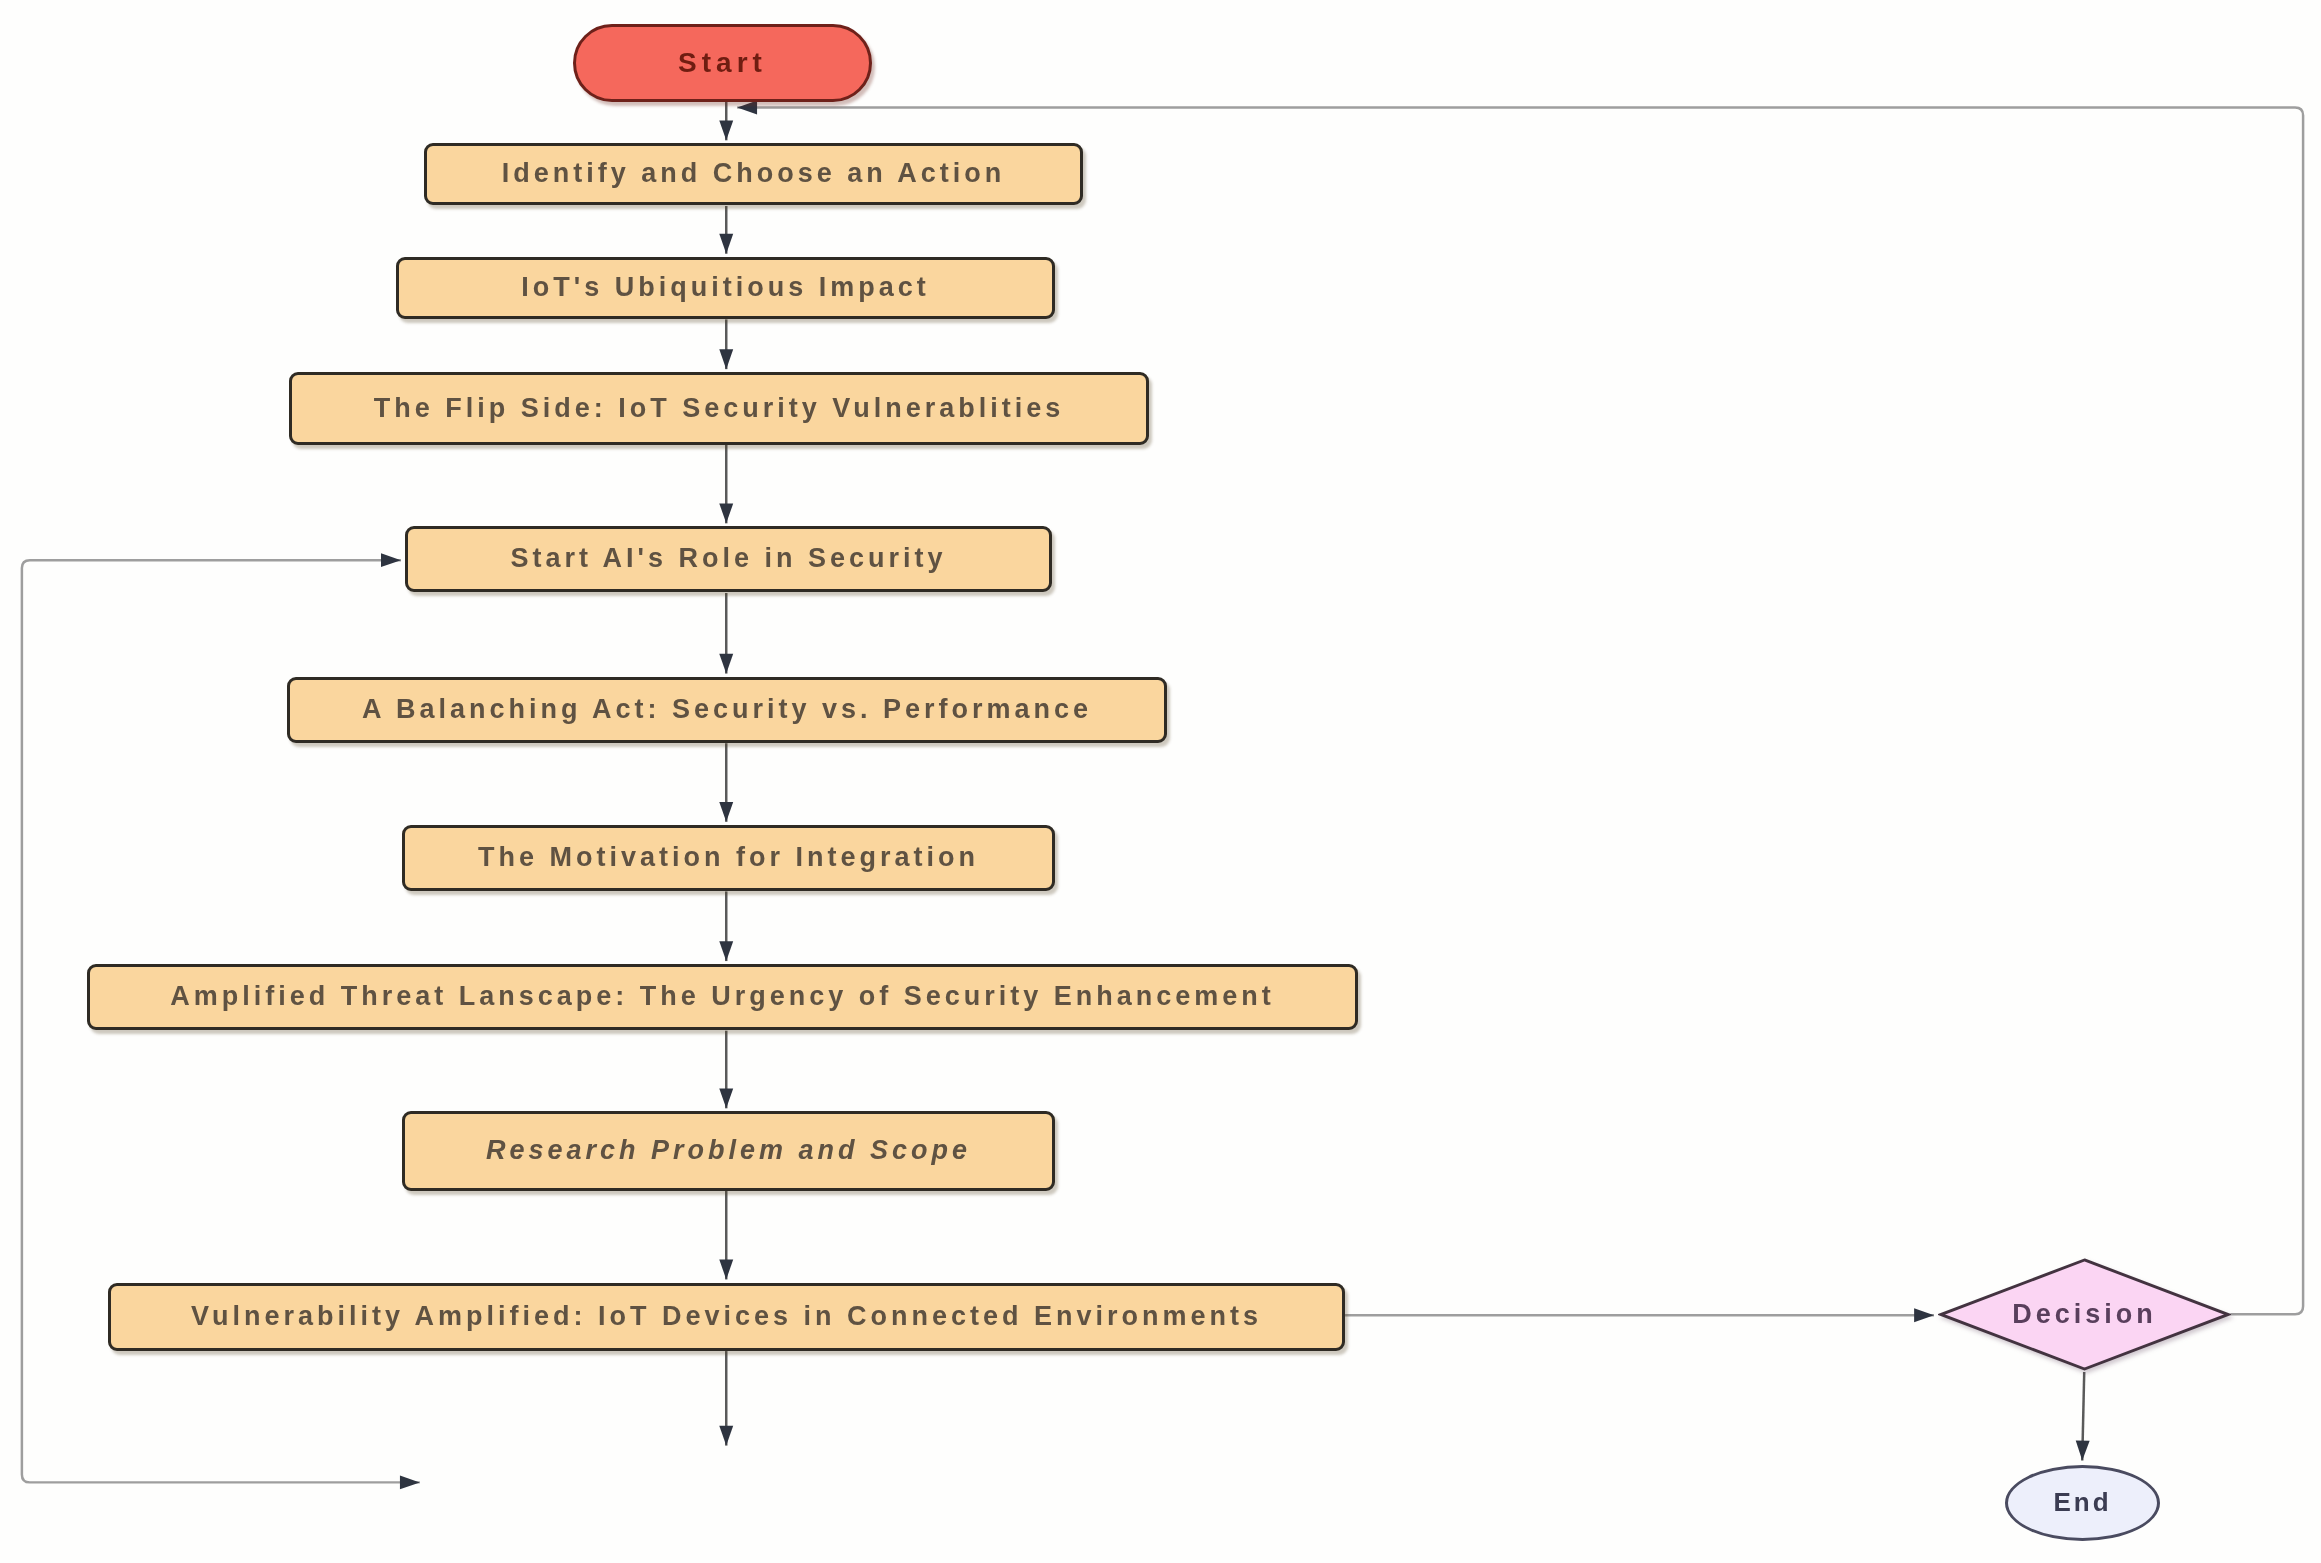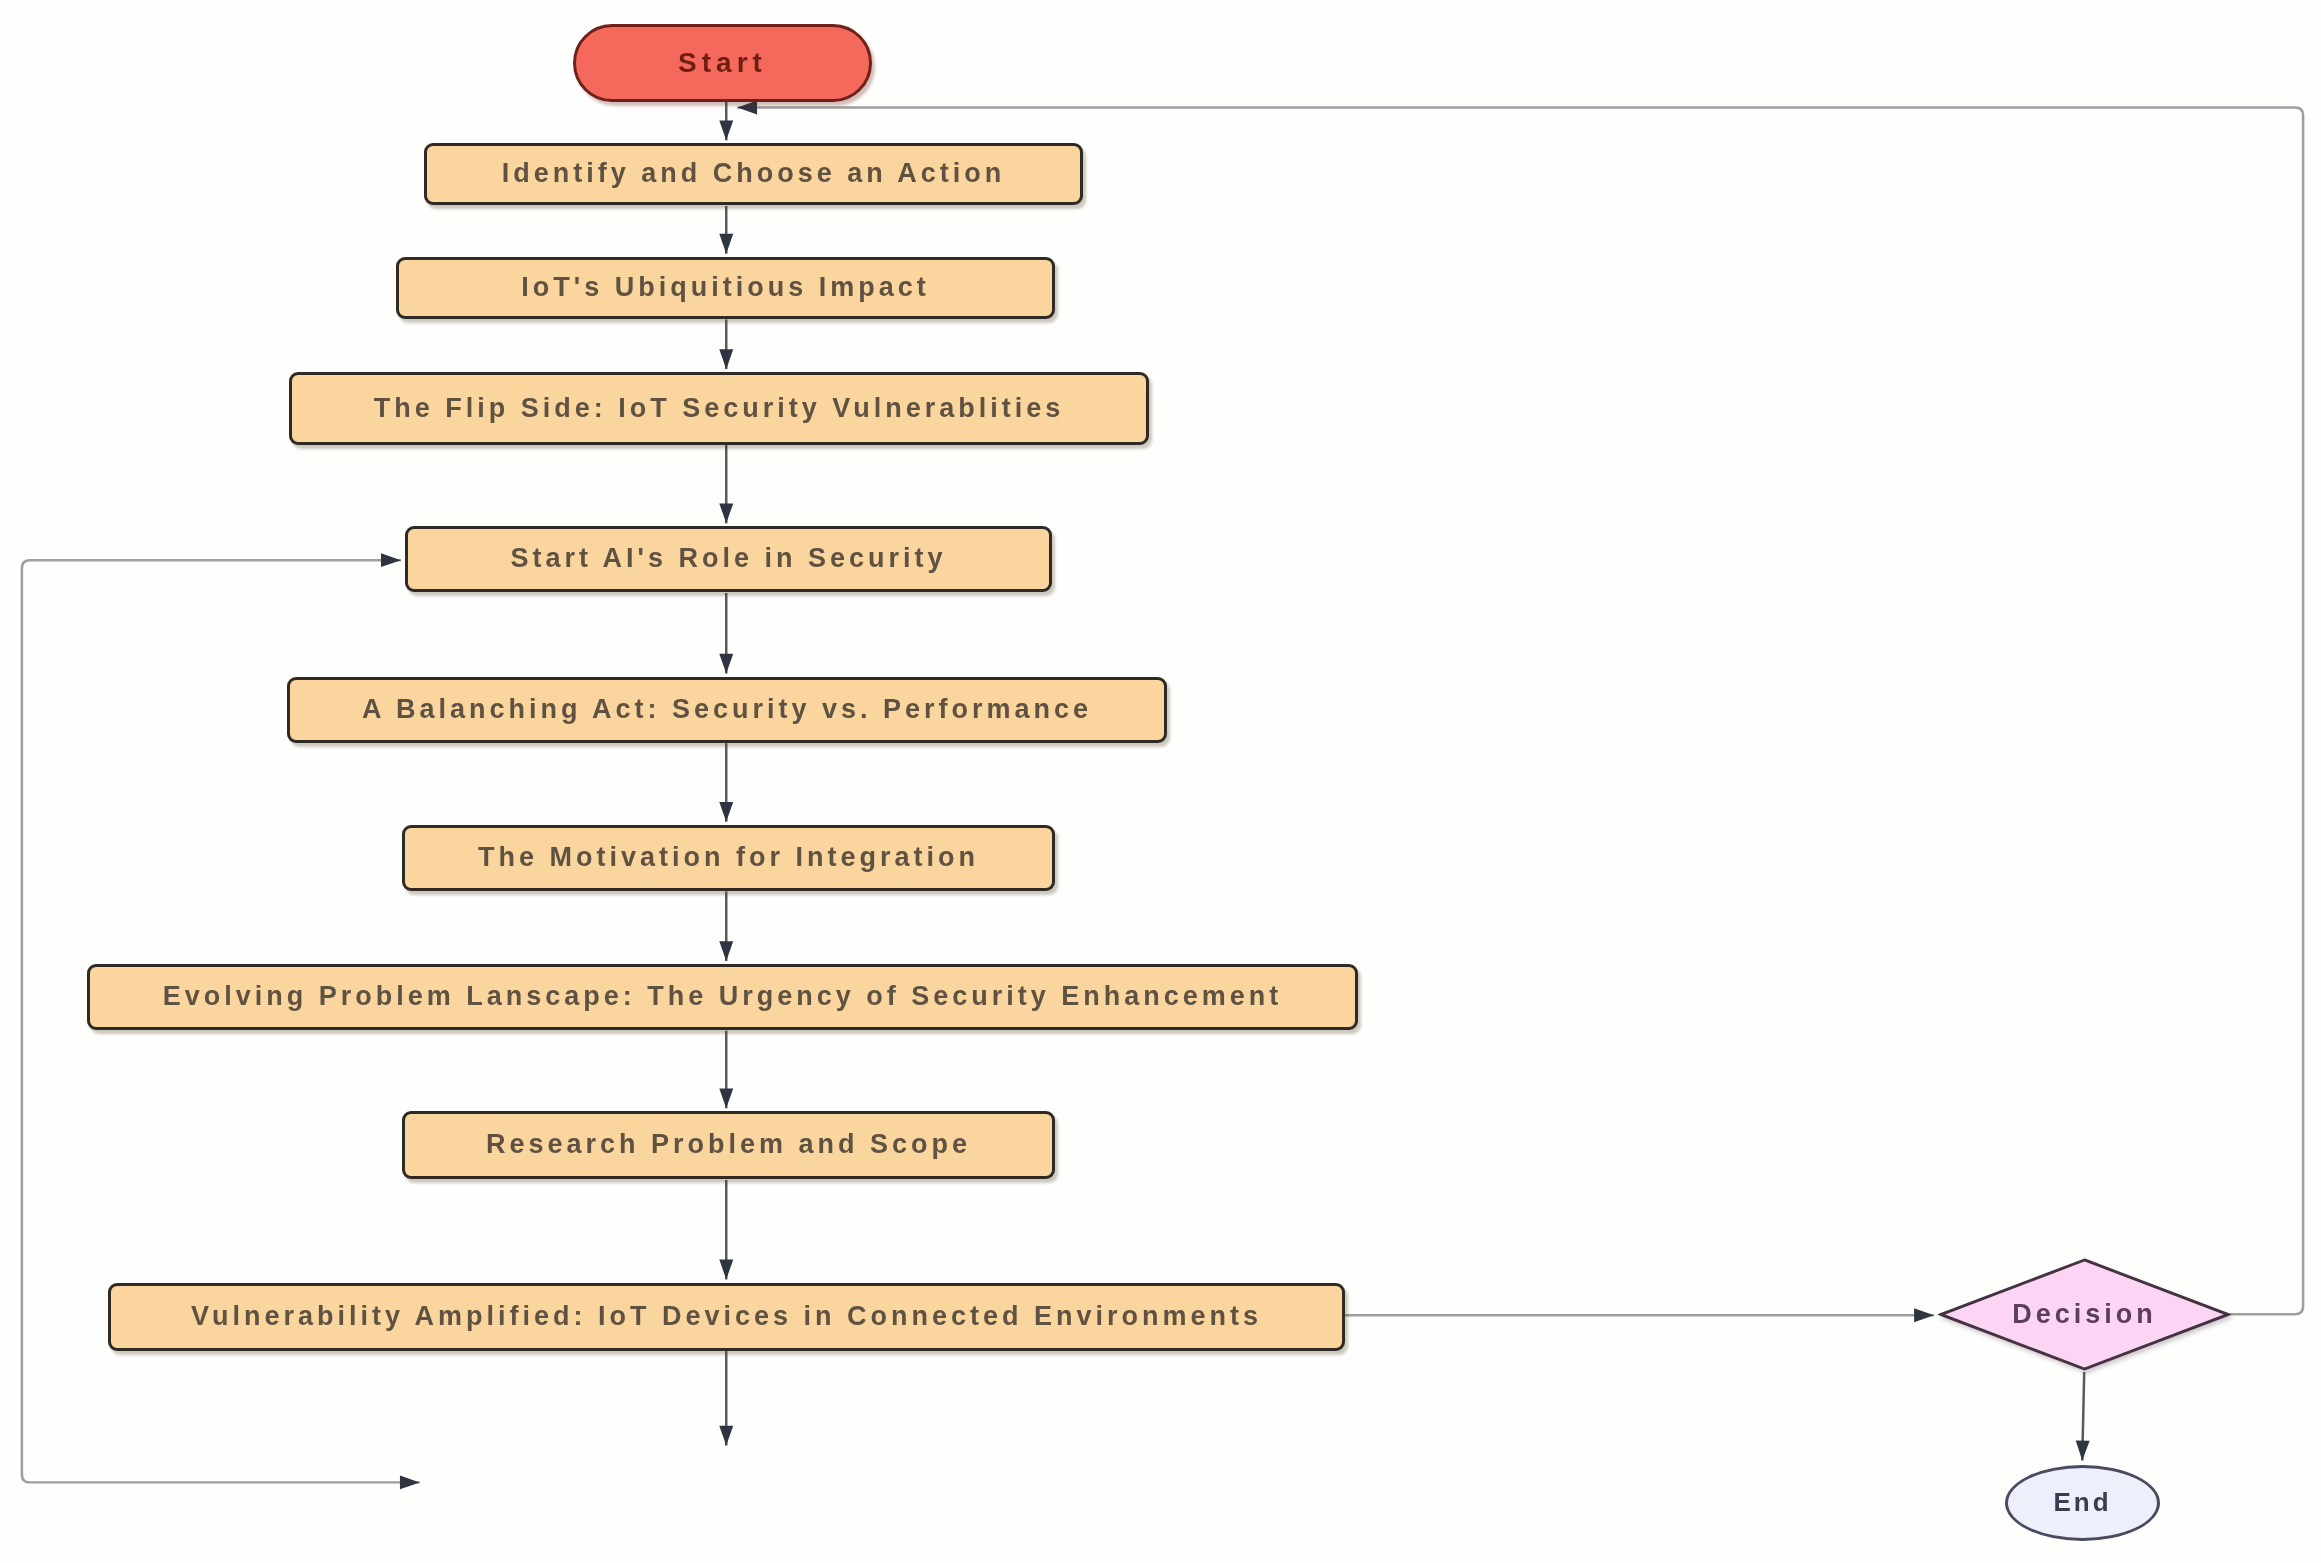--- a/index.html
+++ b/index.html
@@ -126,24 +126,24 @@
 
   <div class="node process" style="left:287px; top:677px; width:880px; height:66px;">
     <span class="label">A Balanching Act: Security vs. Performance</span>
   </div>
 
   <div class="node process" style="left:402px; top:825px; width:653px; height:66px;">
     <span class="label">The Motivation for Integration</span>
   </div>
 
   <div class="node process" style="left:87px; top:964px; width:1271px; height:66px;">
-    <span class="label">Evolving Problem Lanscape: The Urgency of Security Enhancement</span>
+    <span class="label">Amplified Threat Lanscape: The Urgency of Security Enhancement</span>
   </div>
 
-  <div class="node process" style="left:402px; top:1111px; width:653px; height:68px;">
+  <div class="node process" style="left:402px; top:1111px; width:653px; height:80px;font-style:italic;">
     <span class="label">Research Problem and Scope</span>
   </div>
 
   <div class="node process" style="left:108px; top:1283px; width:1237px; height:68px;">
     <span class="label">Vulnerability Amplified: IoT Devices in Connected Environments</span>
   </div>
 
 
   <div class="node decision-node" style="left:1938px; top:1258px; width:293px; height:113px;">
     <svg width="293" height="113" viewBox="0 0 294 114">

